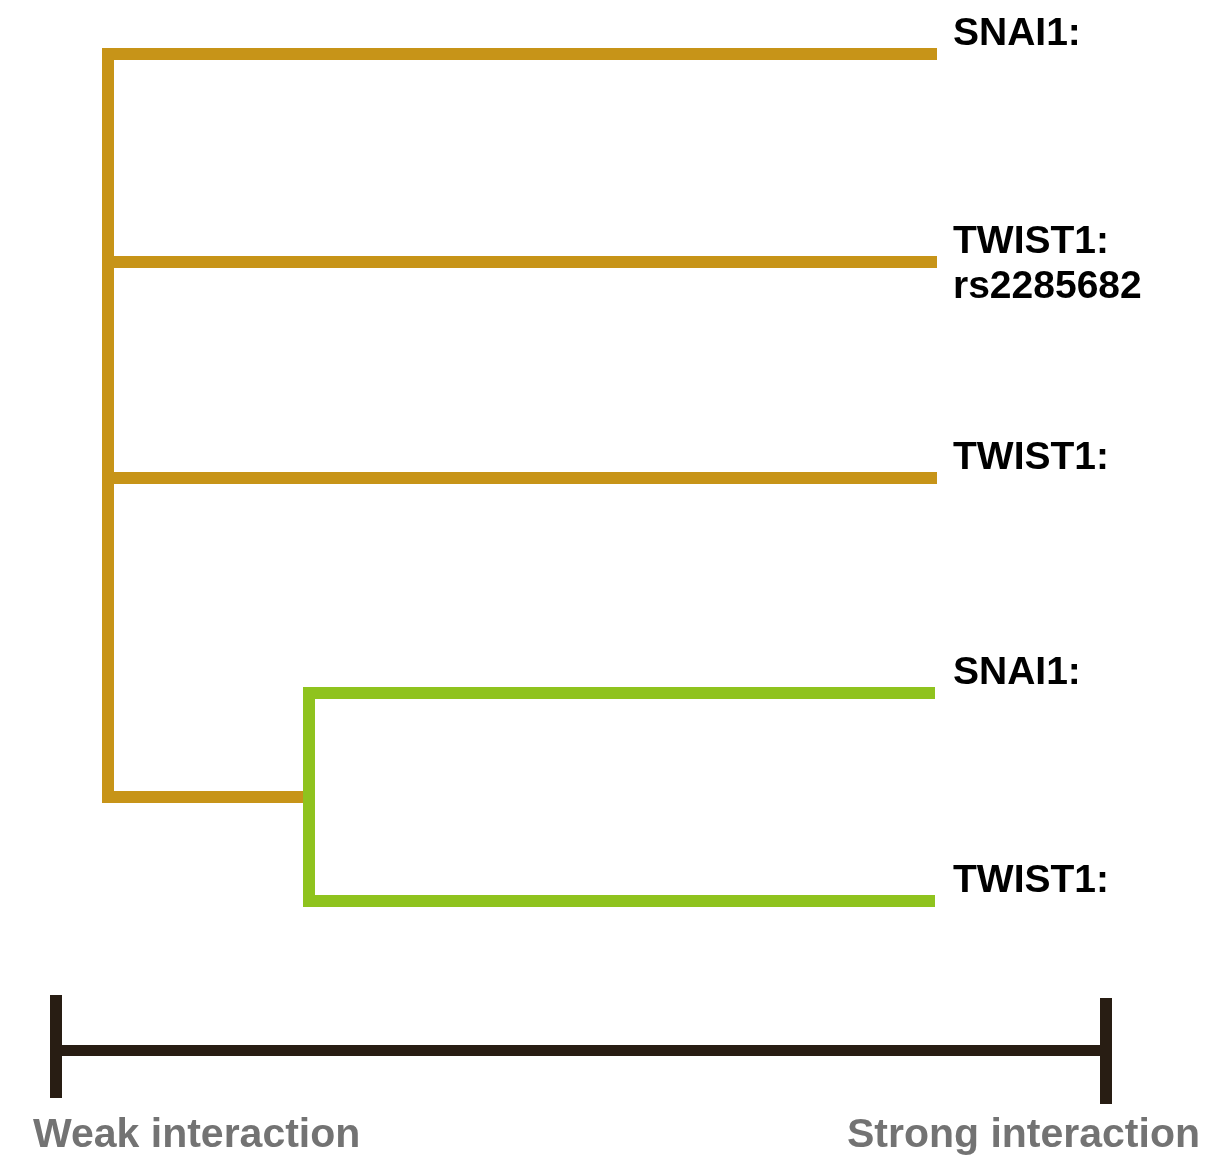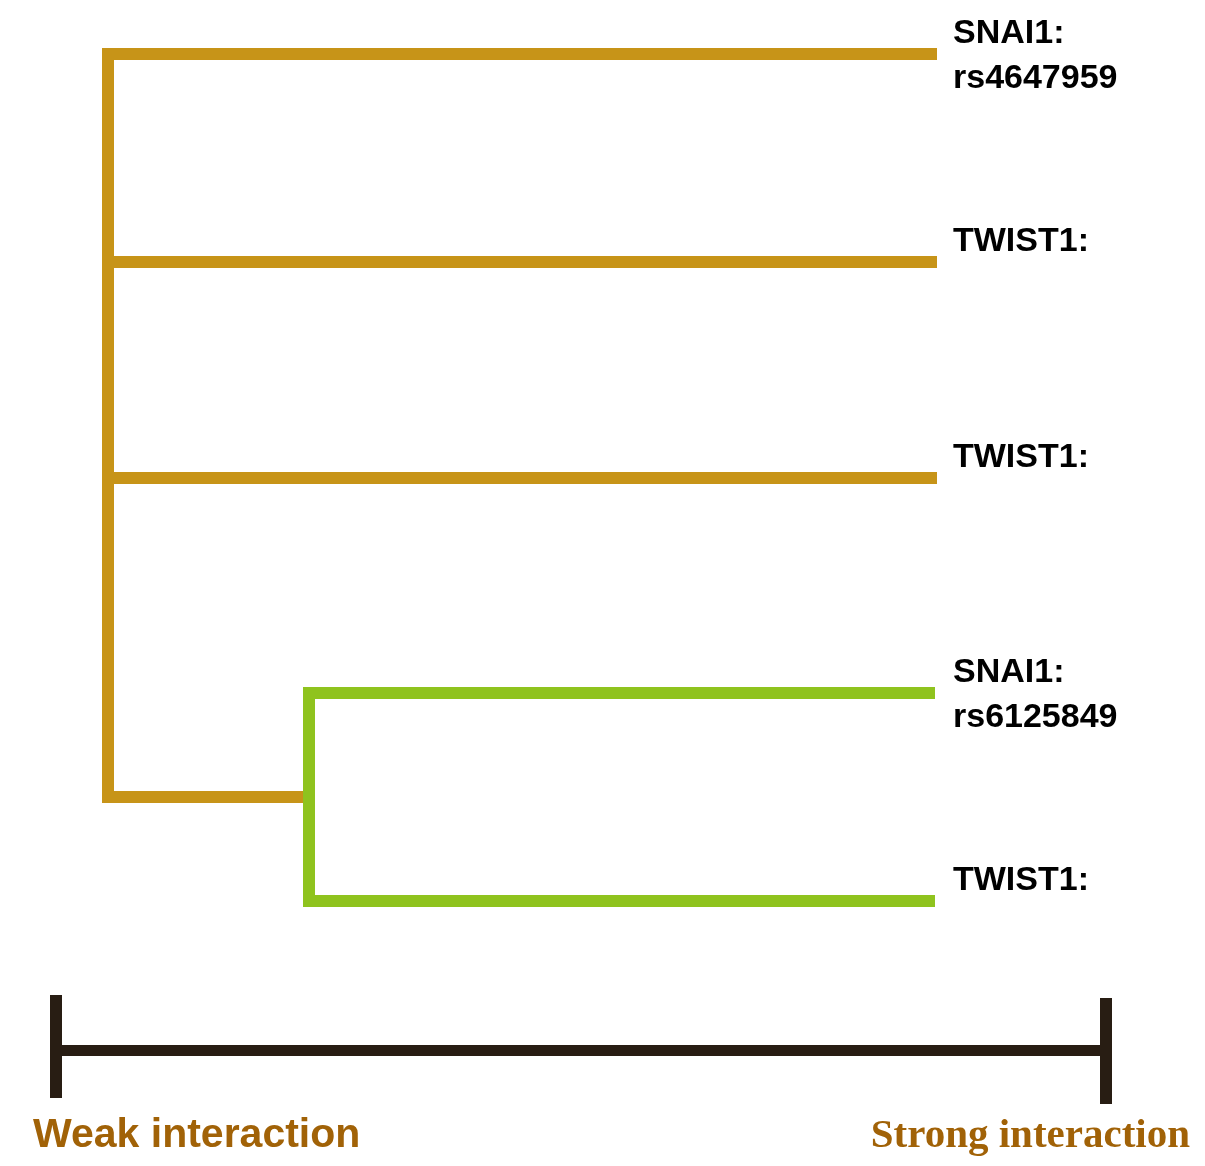--- a/index.html
+++ b/index.html
@@ -26,74 +26,73 @@
   .connector-weak    { left: 102px; top: 791px; width: 208px; height: 12px; }
   .trunk-strong      { left: 303px; top: 687px; width: 12px;  height: 220px; }
   .branch-4          { left: 303px; top: 687px; width: 632px; height: 12px; }
   .branch-5          { left: 303px; top: 895px; width: 632px; height: 12px; }
   
   .leaf-label {
     position: absolute;
     left: 953px;
     width: 250px;
     font-weight: bold;
-    font-size: 34px;
+    font-size: 39px;
     line-height: 45px;
     color: #000000;
     white-space: nowrap;
   }
   .leaf-1 { top: 9px; }
   .leaf-2 { top: 217px; }
   .leaf-3 { top: 433px; }
   .leaf-4 { top: 648px; }
   .leaf-5 { top: 856px; }
   
   .scale-tick-left   { left: 50px;   top: 995px;  width: 12px;   height: 103px; }
   .scale-tick-right  { left: 1100px; top: 998px;  width: 12px;   height: 106px; }
   .scale-bar         { left: 50px;   top: 1045px; width: 1062px; height: 11px; }
   .axis-label {
     position: absolute;
     top: 1108px;
     font-weight: bold;
     font-size: 41px;
     line-height: 50px;
-    color: #a16207;
+    color: #737373;
     white-space: nowrap;
   }
   .axis-left  { left: 33px; }
-  .axis-right { right: 15px; font-family: Liberation Serif, serif; }
+  .axis-right { right: 5px; }
 </style>
 </head>
 <body>
 
 <div class="figure">
 
   <div class="line trunk-weak" style="background-color: rgb(199, 148, 24);"></div>
   <div class="line branch-1" style="background-color: rgb(199, 148, 24);"></div>
   <div class="line branch-2" style="background-color: rgb(199, 148, 24);"></div>
   <div class="line branch-3" style="background-color: rgb(199, 148, 24);"></div>
   <div class="line connector-weak" style="background-color: rgb(199, 148, 24);"></div>
 
   <div class="line trunk-strong" style="background-color: rgb(143, 195, 30);"></div>
   <div class="line branch-4" style="background-color: rgb(143, 195, 30);"></div>
   <div class="line branch-5" style="background-color: rgb(143, 195, 30);"></div>
 
   <div class="leaf-label leaf-1">
     <div>SNAI1:</div>
-    <div>rs4647959</div>
   </div>
   <div class="leaf-label leaf-2">
     <div>TWIST1:</div>
+    <div>rs2285682</div>
   </div>
   <div class="leaf-label leaf-3">
     <div>TWIST1:</div>
   </div>
   <div class="leaf-label leaf-4">
     <div>SNAI1:</div>
-    <div>rs6125849</div>
   </div>
   <div class="leaf-label leaf-5">
     <div>TWIST1:</div>
   </div>
 
   <div class="line scale-tick-left" style="background-color: rgb(40, 29, 19);"></div>
   <div class="line scale-bar" style="background-color: rgb(40, 29, 19);"></div>
   <div class="line scale-tick-right" style="background-color: rgb(40, 29, 19);"></div>
 
   <div class="axis-label axis-left">Weak interaction</div>

